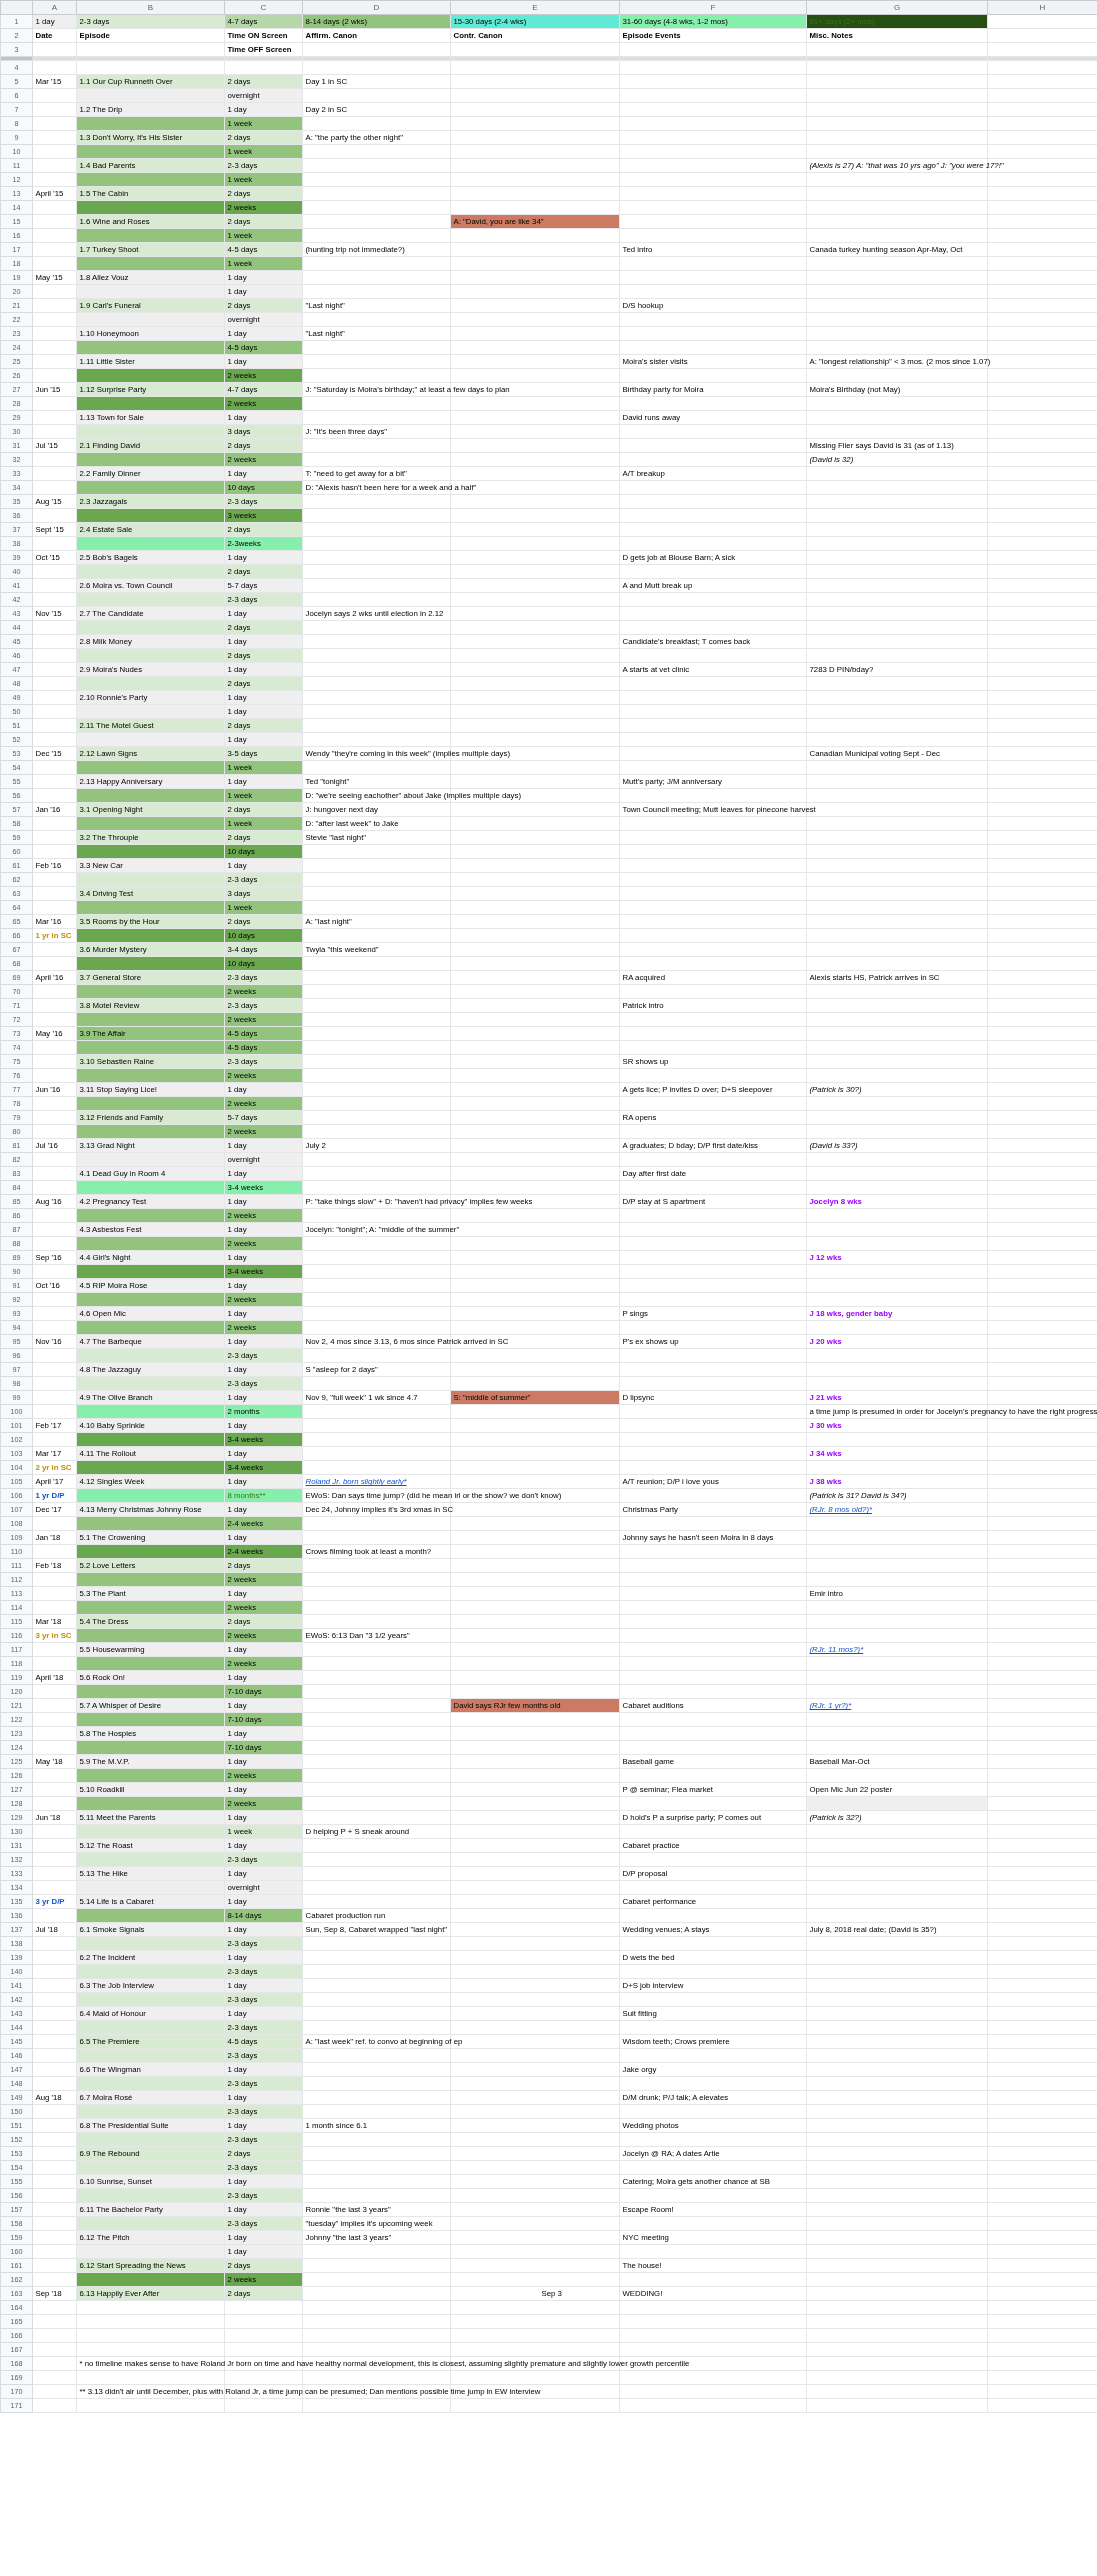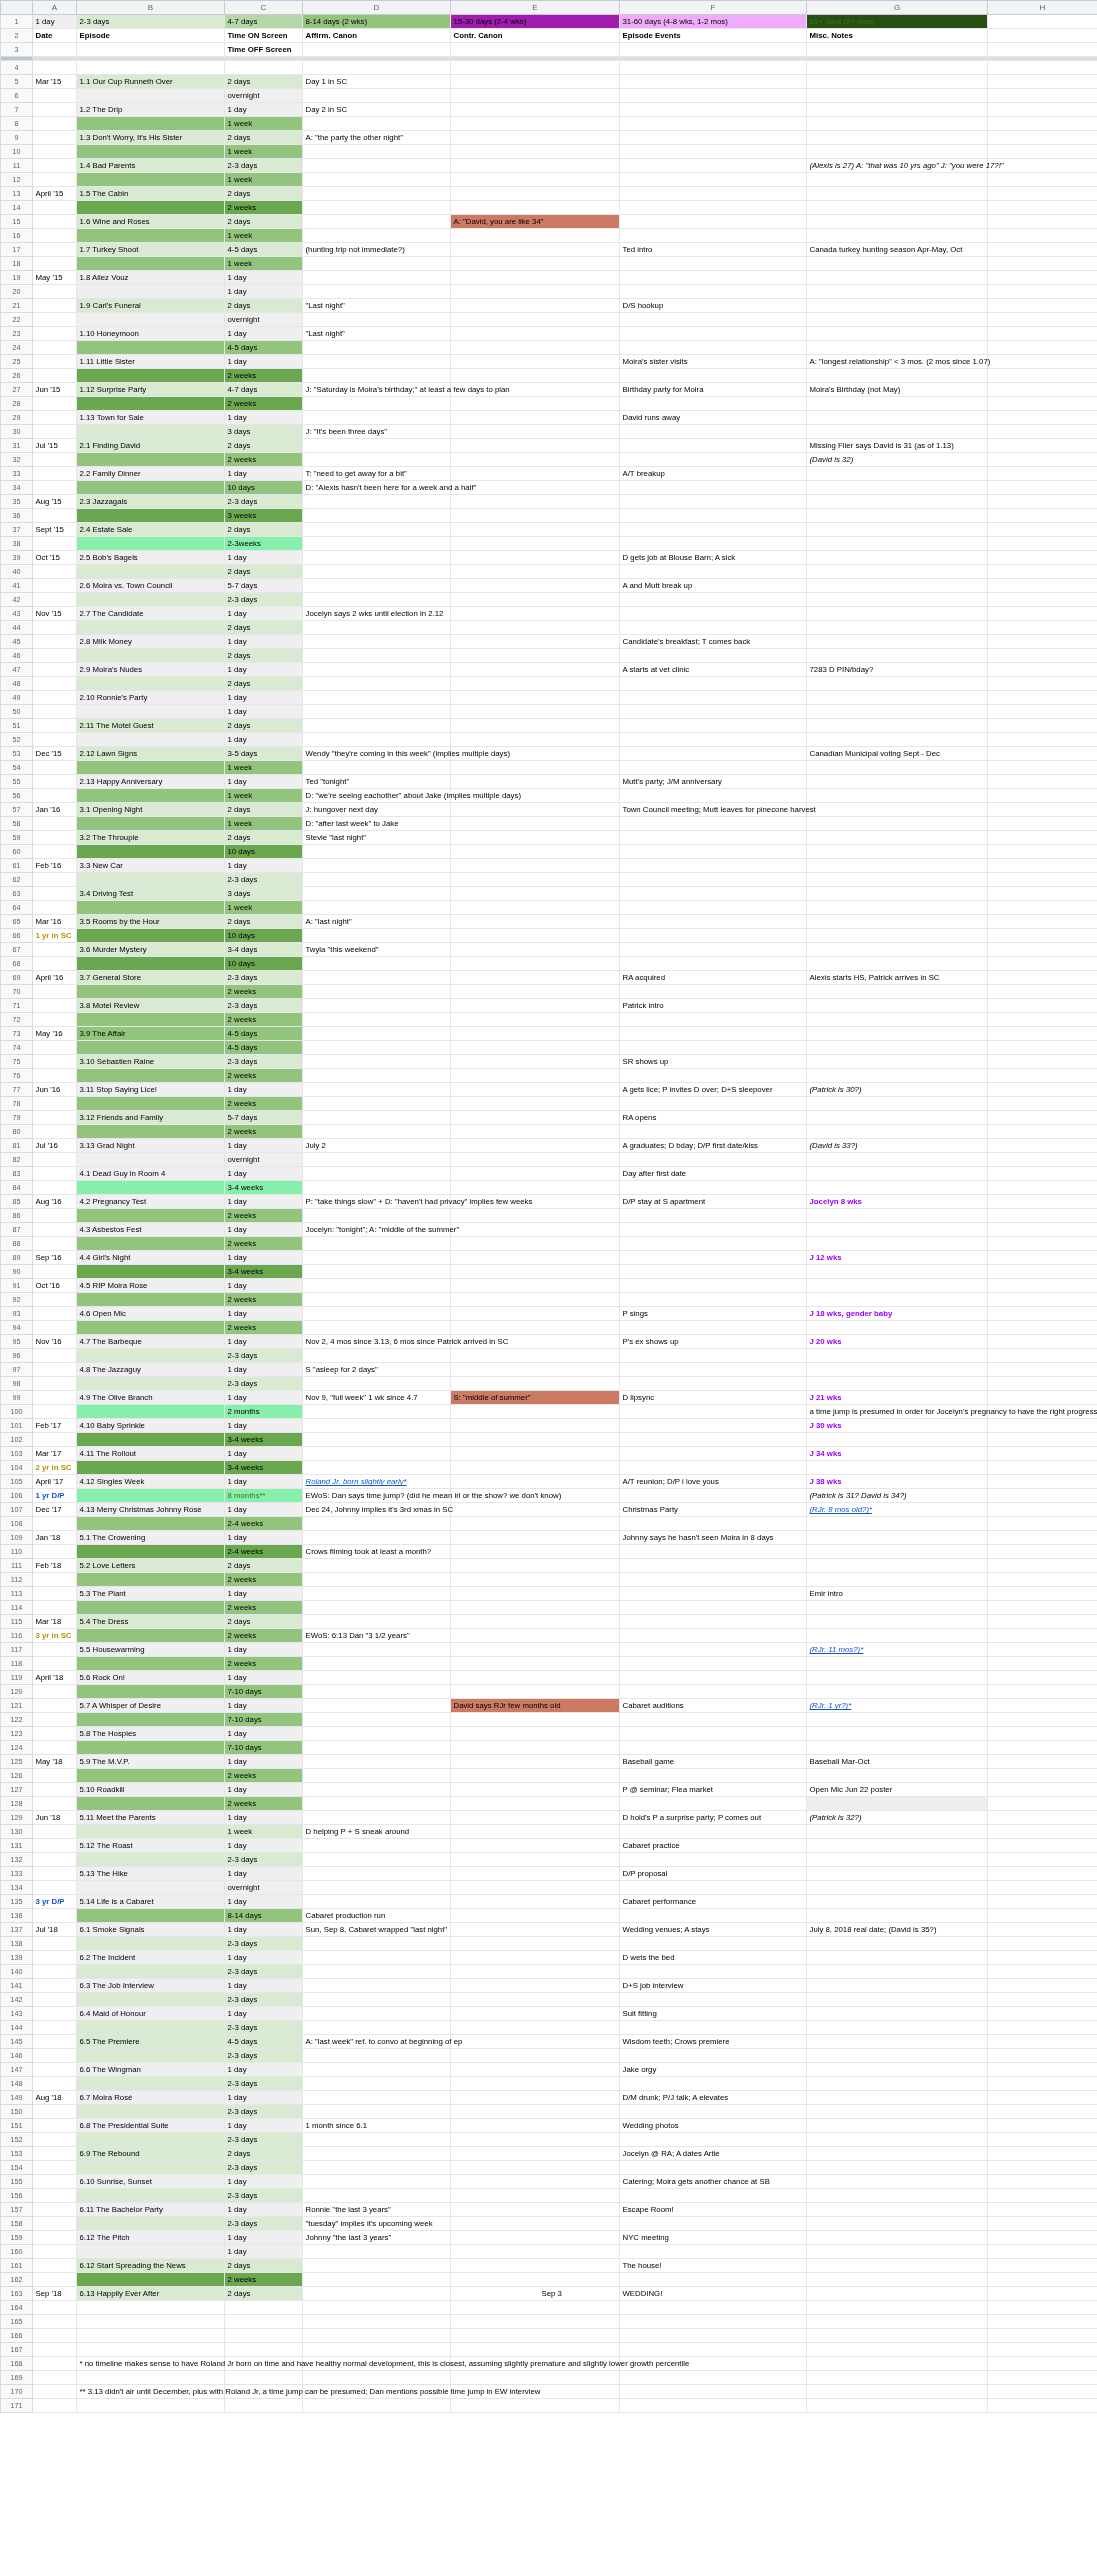--- a/index.html
+++ b/index.html
@@ -67,22 +67,22 @@
   .f-dkr  { background: #86efac; }  
   .f-gray { background: #efefef; }  
   .f-red  { background: #cc7a64; }  
   .f-wht  { background: #ffffff; }
 
   
   .h1 { background: #efefef; }
   .h2 { background: #d9ead3; }
   .h3 { background: #b6d7a8; }
   .h4 { background: #93c47d; }
-  .h5 { background: #a21caf; }
-  .h6 { background: #f0abfc; margin-top: 32px; }
+  .h5 { background: #5eead4; }
+  .h6 { background: #86efac; margin-top: 32px; }
   .h7 { background: #274e13; color:#38761d;margin-top:32px; }
 
   .bold { font-weight: bold; }
   .purple { color: #9900ff; font-weight: bold; }
   .orange { color: #bf9000; font-weight: bold; }
   .blue   { color: #1155cc; font-weight: bold; }
   .link   { color: #1155cc; text-decoration: underline; font-style: italic; margin-top: 8px; }
   .ital   { font-style: italic; }
   .ctr    { text-align: center; padding-left: 36px; }
   .ovf    { overflow: visible; }

